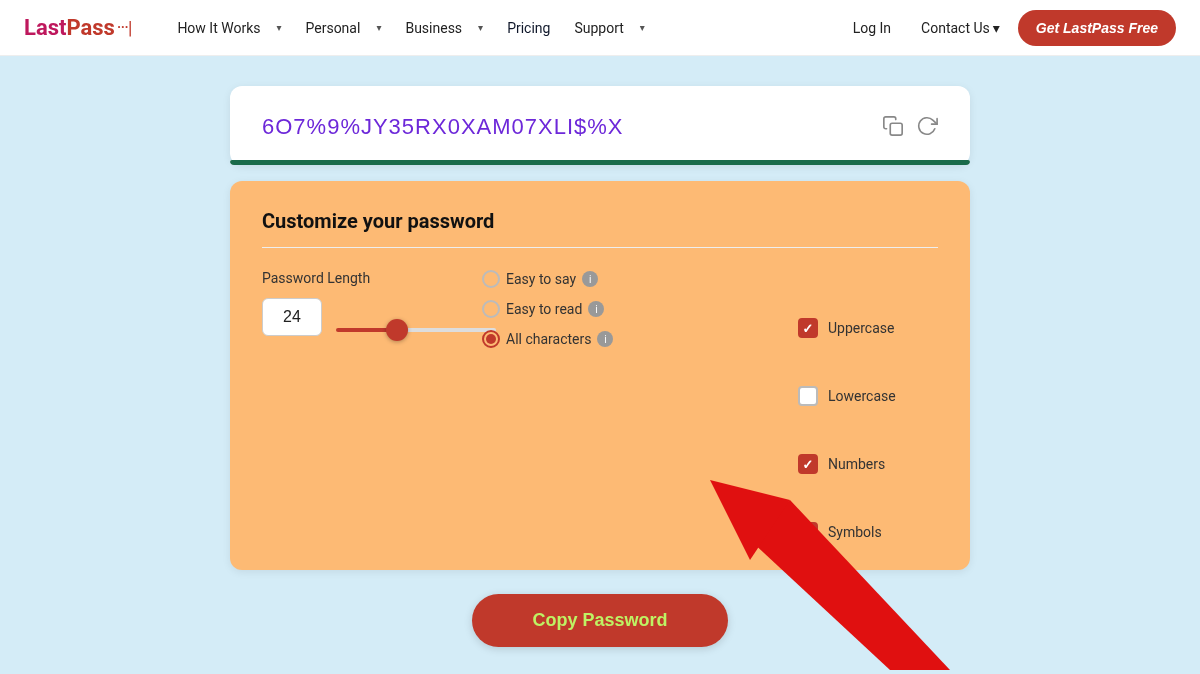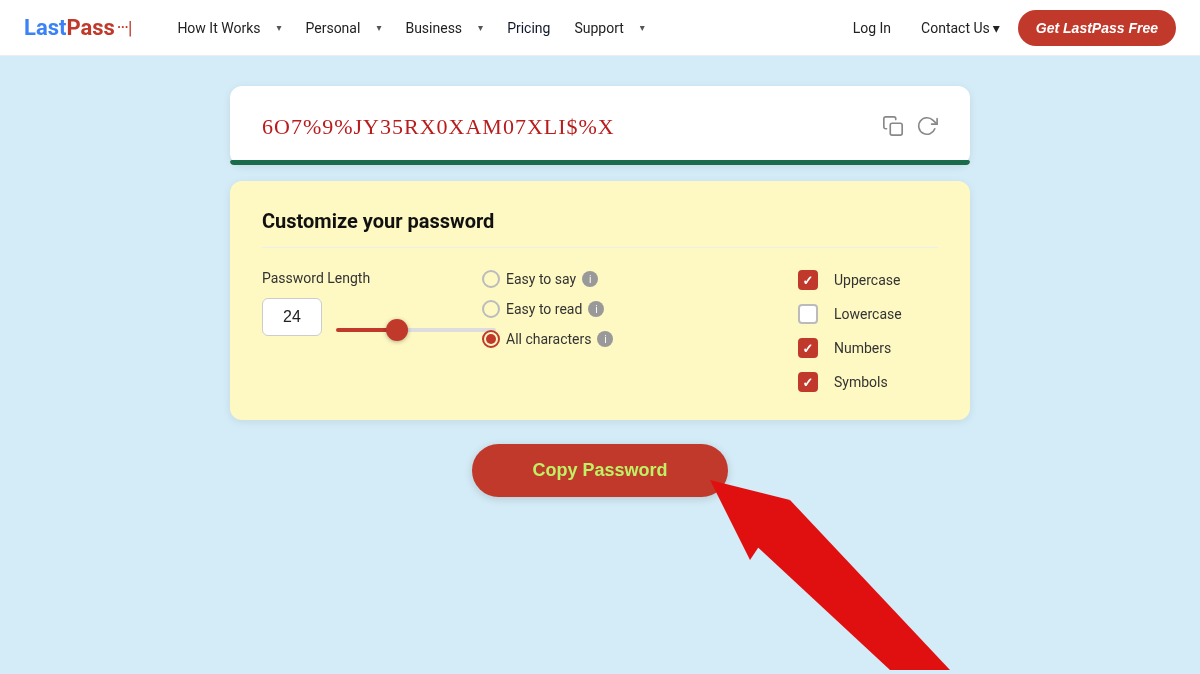--- a/index.html
+++ b/index.html
@@ -20,21 +20,21 @@
       border-bottom: 1px solid #eee;
       position: relative;
       z-index: 10;
     }
     .nav-logo {
       display: flex;
       align-items: center;
       margin-right: 36px;
       flex-shrink: 0;
     }
-    .logo-last { font-size: 22px; font-weight: 700; color: #3b82f6; }
+    .logo-last { font-size: 22px; font-weight: 700; color: #be185d; }
     .logo-pass { font-size: 22px; font-weight: 700; color: #c0392b; }
     .logo-dots { color: #c0392b; font-size: 18px; letter-spacing: -1px; margin-left: 2px; }
 
     .nav-links {
       display: flex;
       align-items: center;
       gap: 4px;
       flex: 1;
     }
     .nav-link {
@@ -105,24 +105,24 @@
       box-shadow: 0 2px 8px rgba(0,0,0,0.08);
       margin-bottom: 16px;
     }
     .password-display {
       display: flex;
       align-items: center;
       justify-content: space-between;
       margin-bottom: 20px;
     }
     .password-text {
-      font-family: Liberation Serif, serif;
+      font-family: Liberation Sans, sans-serif;
       font-size: 22px;
       font-weight: 400;
-      color: #b91c1c;
+      color: #6d28d9;
       letter-spacing: 1px;
       word-break: break-all;
       flex: 1;
     }
     .password-icons {
       display: flex;
       gap: 12px;
       margin-left: 20px;
       flex-shrink: 0;
     }
@@ -144,21 +144,21 @@
     }
     .strength-bar-fill {
       height: 100%;
       background: #1a6b4a;
       border-radius: 2px;
       width: 100%;
     }
 
     
     .customize-card {
-      background: #fef9c3;
+      background: #fdba74;
       border-radius: 12px;
       width: 740px;
       max-width: 100%;
       padding: 28px 32px;
       box-shadow: 0 2px 8px rgba(0,0,0,0.08);
     }
     .customize-title {
       font-size: 20px;
       font-weight: 700;
       color: #111;
@@ -283,23 +283,24 @@
 
     
     .checkbox-section {
       width: 160px;
       flex-shrink: 0;
       padding-left: 20px;
     }
     .checkbox-option {
       display: flex;
       align-items: center;
-      gap: 16px;
+      gap: 10px;
       margin-bottom: 14px;
       cursor: pointer;
+      margin-top: 48px;
     }
     .checkbox-option:last-child { margin-bottom: 0; }
     .checkbox-box {
       width: 20px;
       height: 20px;
       border: 2px solid #bbb;
       border-radius: 4px;
       flex-shrink: 0;
       display: flex;
       align-items: center;

